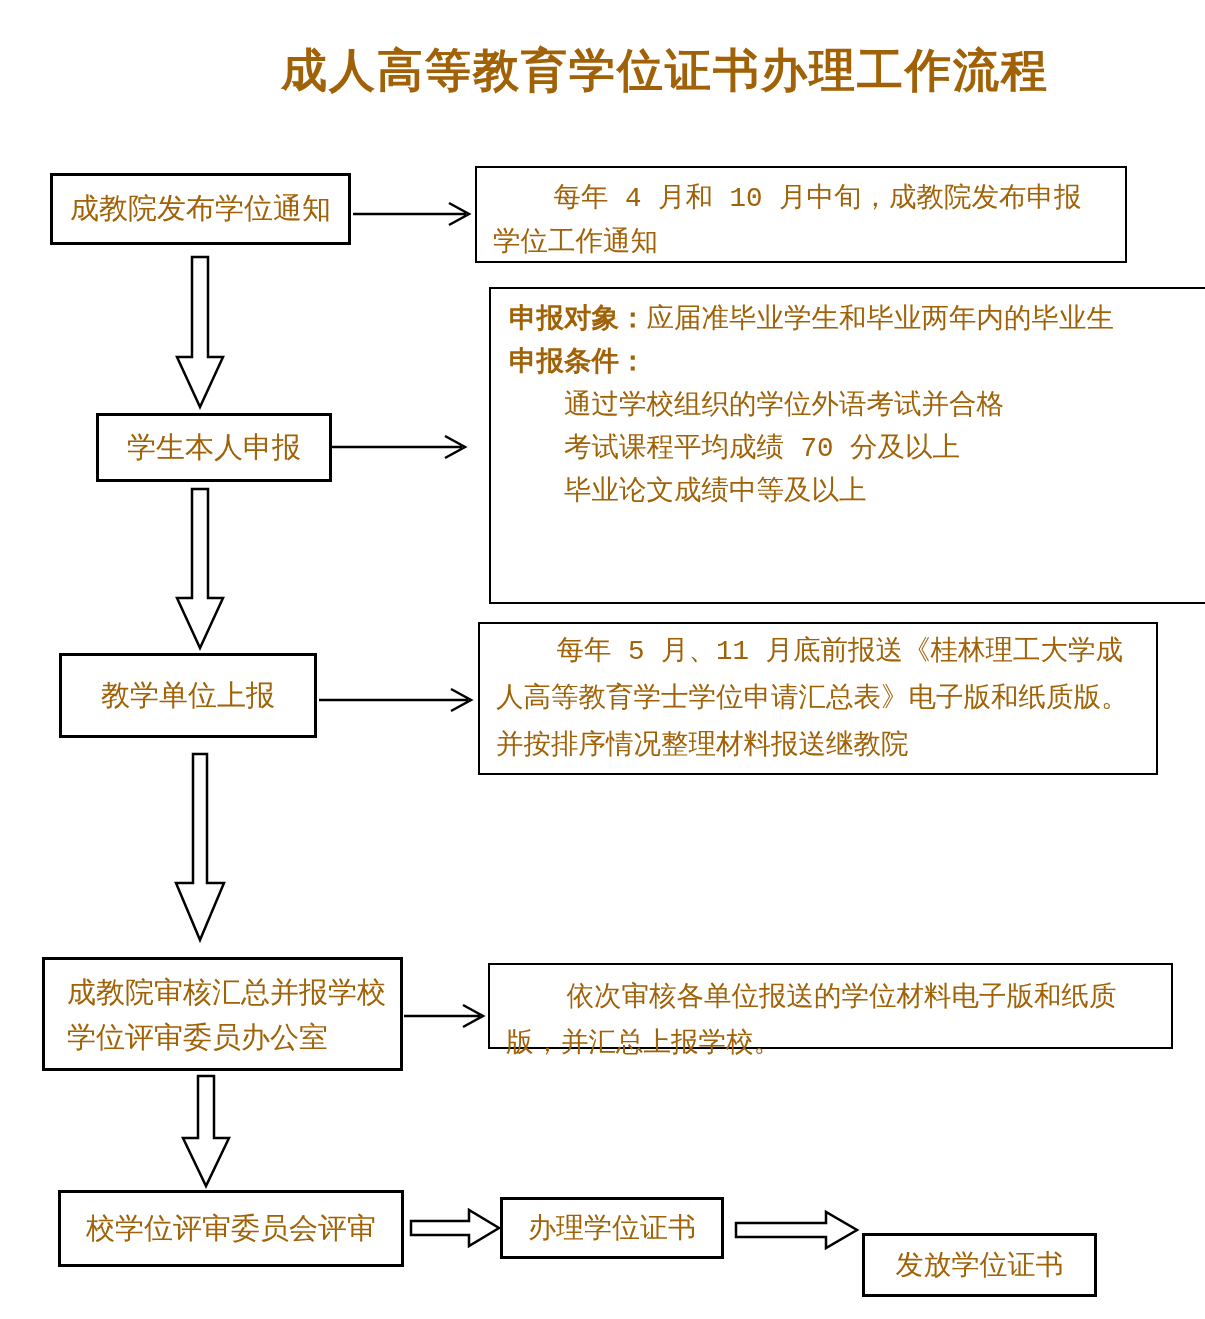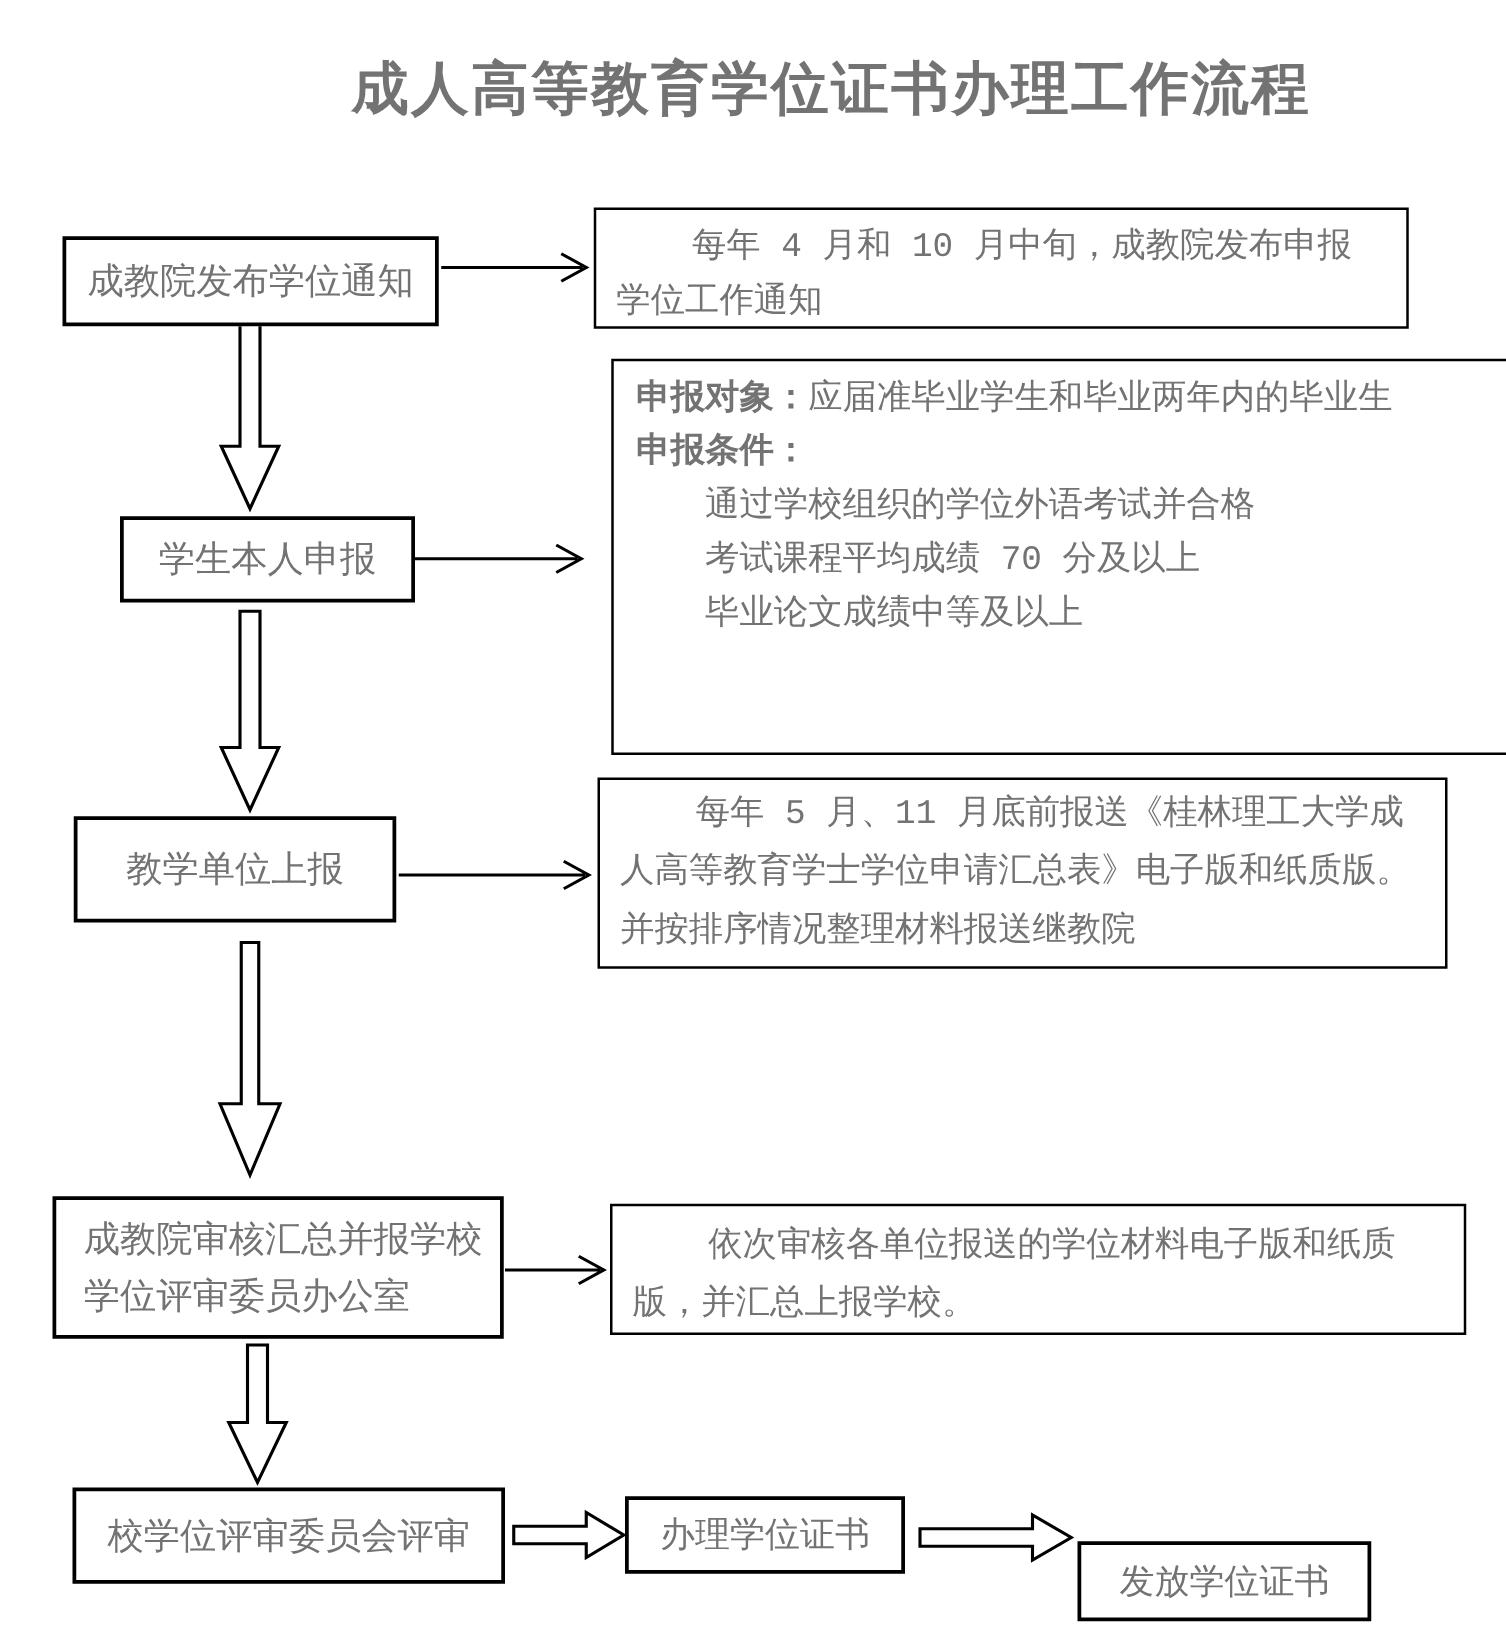--- a/index.html
+++ b/index.html
@@ -1,21 +1,21 @@
 <!DOCTYPE html>
 <html><head>
 <meta charset="utf-8">
 <style>
   html,body{margin:0;padding:0;background:#ffffff;}
   .page{
     position:relative;
     width:1205px;height:1319px;
     background:#ffffff;
     font-family:"Liberation Serif","DejaVu Serif",serif;
-    color:#737373;
+    color:#a16207;
     overflow:hidden;
   }
   .title{
     position:absolute;left:240px;top:40px;width:850px;
     font-size:46px;font-weight:bold;text-align:center;
     letter-spacing:2px;white-space:nowrap;
   }
   .arrows{position:absolute;left:0;top:0;width:1205px;height:1319px;}
   .box{
     position:absolute;box-sizing:border-box;background:#ffffff;
@@ -27,32 +27,32 @@
     position:absolute;box-sizing:border-box;background:#ffffff;
     border:2px solid #000;
     font-size:27.5px;text-align:left;
   }
   .note p{margin:0;font-family:Liberation Mono, monospace;}
   .ind1{text-indent:2.2em;}
   .b{font-weight:bold;}
   .cond{padding-left:2em;}
   .stack{display:block;text-align:left;}
   
-  #box-notice{left:50px;top:189px;width:301px;height:72px;text-align:center;}
+  #box-notice{left:50px;top:173px;width:301px;height:72px;text-align:center;}
   #box-apply{left:80px;top:413px;width:236px;height:69px;margin-left:16px;}
   #box-report{left:59px;top:653px;width:258px;height:85px;}
   #box-review{left:42px;top:957px;width:361px;height:114px;align-items:flex-start;justify-content:flex-start;}
   #box-review .stack{padding:10px 0 0 22px;line-height:45px;}
   #box-committee{left:58px;top:1190px;width:346px;height:77px;}
   #box-process{left:500px;top:1197px;width:224px;height:62px;font-size:28px;}
   #box-issue{left:862px;top:1197px;width:235px;height:64px;font-size:28px;margin-top:36px;}
   #note-notice{left:475px;top:166px;width:652px;height:97px;padding:9px 16px 0 16px;line-height:44px;}
   #note-apply{left:489px;top:287px;width:727px;height:317px;padding:9px 12px 4px 18px;line-height:43px;}
   #note-report{left:478px;top:622px;width:680px;height:153px;padding:4px 14px 0 16px;line-height:47px;}
-  #note-review{left:488px;top:963px;width:685px;height:105px;padding:10px 14px 0 16px;line-height:46px;}
+  #note-review{left:488px;top:963px;width:685px;height:86px;padding:10px 14px 0 16px;line-height:46px;}
 </style>
 </head>
 <body>
 
 <div class="page">
 
   <div class="title">成人高等教育学位证书办理工作流程</div>
 
   <svg class="arrows" viewBox="0 0 1205 1319" xmlns="http://www.w3.org/2000/svg">
 

